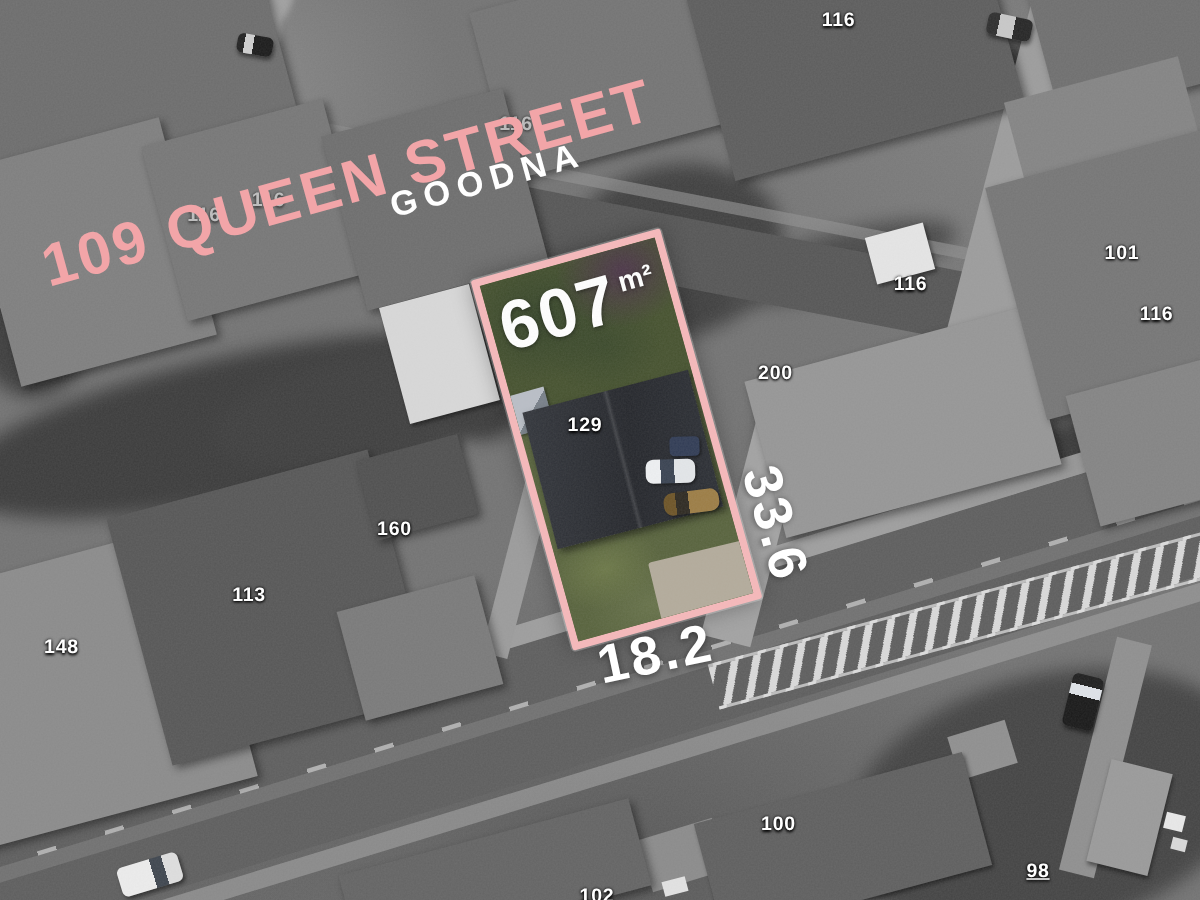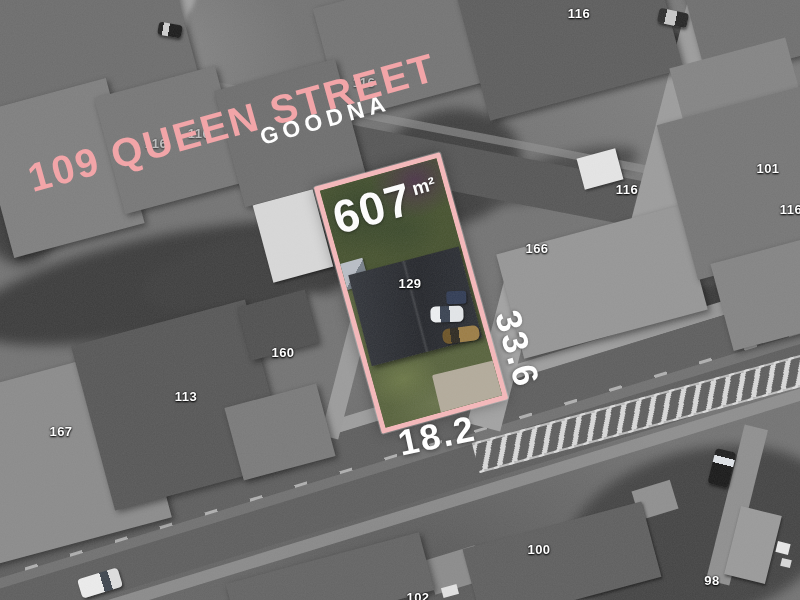--- a/index.html
+++ b/index.html
@@ -82,21 +82,21 @@
   
   .anno{position:absolute;z-index:8;white-space:nowrap;transform-origin:center;}
   .title{left:232px;top:123px;transform:translate(-50%,-50%) rotate(-15.5deg);
     font-size:40px;font-weight:bold;letter-spacing:2px;color:var(--accent-pink,#f2a5a8);}
   .suburb{left:325px;top:120px;transform:translate(-50%,-50%) rotate(-15.5deg);
     font-size:23px;font-weight:bold;letter-spacing:5px;color:#fff;}
   .dim{font-size:36px;font-weight:bold;color:#fff;text-shadow:0 1px 4px rgba(0,0,0,.45);letter-spacing:2px;}
   .dim-depth{left:517px;top:349px;transform:translate(-50%,-50%) rotate(74deg);}
   .dim-frontage{left:437px;top:436px;transform:translate(-50%,-50%) rotate(-12deg);}
 
-  #labels{position:absolute;inset:0;z-index:7;margin-left:20px;}
+  #labels{position:absolute;inset:0;z-index:7;}
   .hnum{position:absolute;transform:translate(-50%,-50%);font-size:13px;font-weight:bold;color:#fff;
     letter-spacing:.5px;text-shadow:0 0 2px #000,0 1px 2px #000;white-space:nowrap;}
   .hnum.faint{opacity:.5;}
 </style>
 </head>
 <body>
 
 <div id="stage" style="--accent-pink: #f2a5a8; --boundary-pink: #f6b8ba;">
 
   <div id="scene">
@@ -184,27 +184,27 @@
   </svg>
 
   <div id="labels">
       <span class="hnum" style="left: 559px; top: 13px;">116</span>
       <span class="hnum faint" style="left: 136px; top: 143px;">116</span>
       <span class="hnum faint" style="left: 179px; top: 133px;">116</span>
       <span class="hnum faint" style="left: 344px; top: 82px;">116</span>
       <span class="hnum" style="left: 607px; top: 189px;">116</span>
       <span class="hnum" style="left: 748px; top: 168px;">101</span>
       <span class="hnum" style="left: 771px; top: 209px;">116</span>
-      <span class="hnum" style="left: 517px; top: 248px;">166</span>
+      <span class="hnum" style="left: 517px; top: 248px;">200</span>
       <span class="hnum" style="left: 390px; top: 283px;">129</span>
       <span class="hnum" style="left: 263px; top: 352px;">160</span>
       <span class="hnum" style="left: 166px; top: 396px;">113</span>
-      <span class="hnum" style="left: 41px; top: 431px;">167</span>
+      <span class="hnum" style="left: 41px; top: 431px;">148</span>
       <span class="hnum" style="left: 519px; top: 549px;">100</span>
       <span class="hnum" style="left: 398px; top: 597px;">102</span>
-      <span class="hnum" style="left: 692px; top: 580px;">98</span>
+      <span class="hnum" style="left: 692px; top: 580px; text-decoration: underline;">98</span>
     </div>
 
   <div class="anno title">109 QUEEN STREET</div>
   <div class="anno suburb">GOODNA</div>
   <div class="anno dim dim-depth">33.6</div>
   <div class="anno dim dim-frontage">18.2</div>
 </div>
 
 </body></html>

